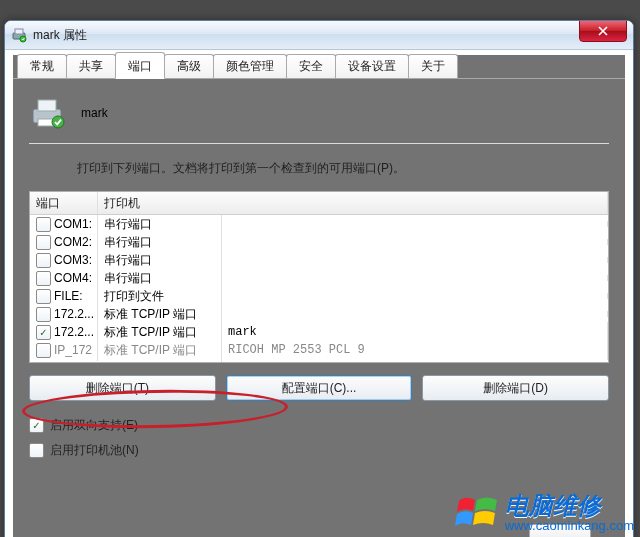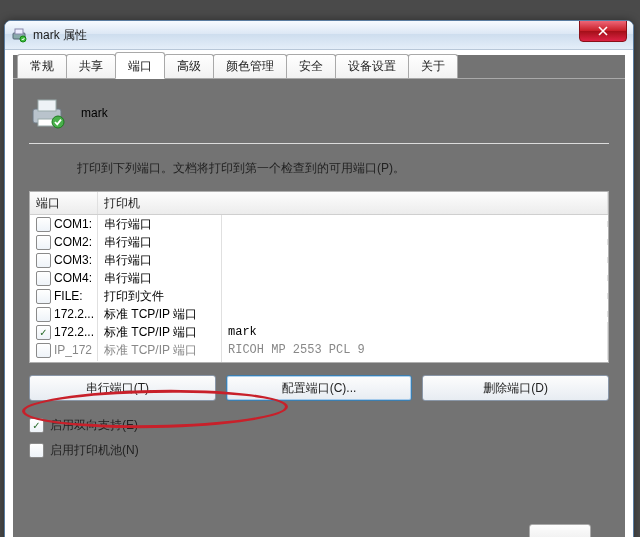--- a/index.html
+++ b/index.html
@@ -168,21 +168,21 @@
                   <span>IP_172</span>
                 </div>
                 <div class="col c2">标准 TCP/IP 端口</div>
                 <div class="col c3">RICOH MP 2553 PCL 9</div>
               </div>
             </div>
         </div>
 
         <div class="btnrow">
           <div class="wbtn">
-              <span>串行端口(T)...</span>
+              <span>删除端口(T)...</span>
             </div>
           <div class="wbtn focus">
               <span>配置端口(C)...</span>
             </div>
           <div class="wbtn">
               <span>删除端口(D)</span>
             </div>
         </div>
 
         <div class="opt">
@@ -194,13 +194,27 @@
           <span>启用打印机池(N)</span>
         </div>
       </div>
 
       <div class="peek"></div>
     </div>
   </div>
 
   <div class="ellipse e1"></div>
 
+  <div class="wm">
+    <span class="winlogo">
+      <svg viewBox="0 0 44 40">
+        <path d="M4 8 Q10 2 20 7 L18 18 Q9 14 2 19 Z" fill="#e23"></path>
+        <path d="M22 7 Q32 2 42 7 L40 18 Q30 14 20 18 Z" fill="#4b4"></path>
+        <path d="M2 21 Q10 16 18 20 L16 32 Q7 28 0 33 Z" fill="#39f"></path>
+        <path d="M20 20 Q30 16 40 20 L38 32 Q28 28 18 32 Z" fill="#fc0"></path>
+      </svg>
+    </span>
+    <span class="wmtext">
+      <span class="wm-l1">电脑维修</span>
+      <span class="wm-l2">www.caominkang.com</span>
+    </span>
+  </div>
 </div>
 
 </body></html>

